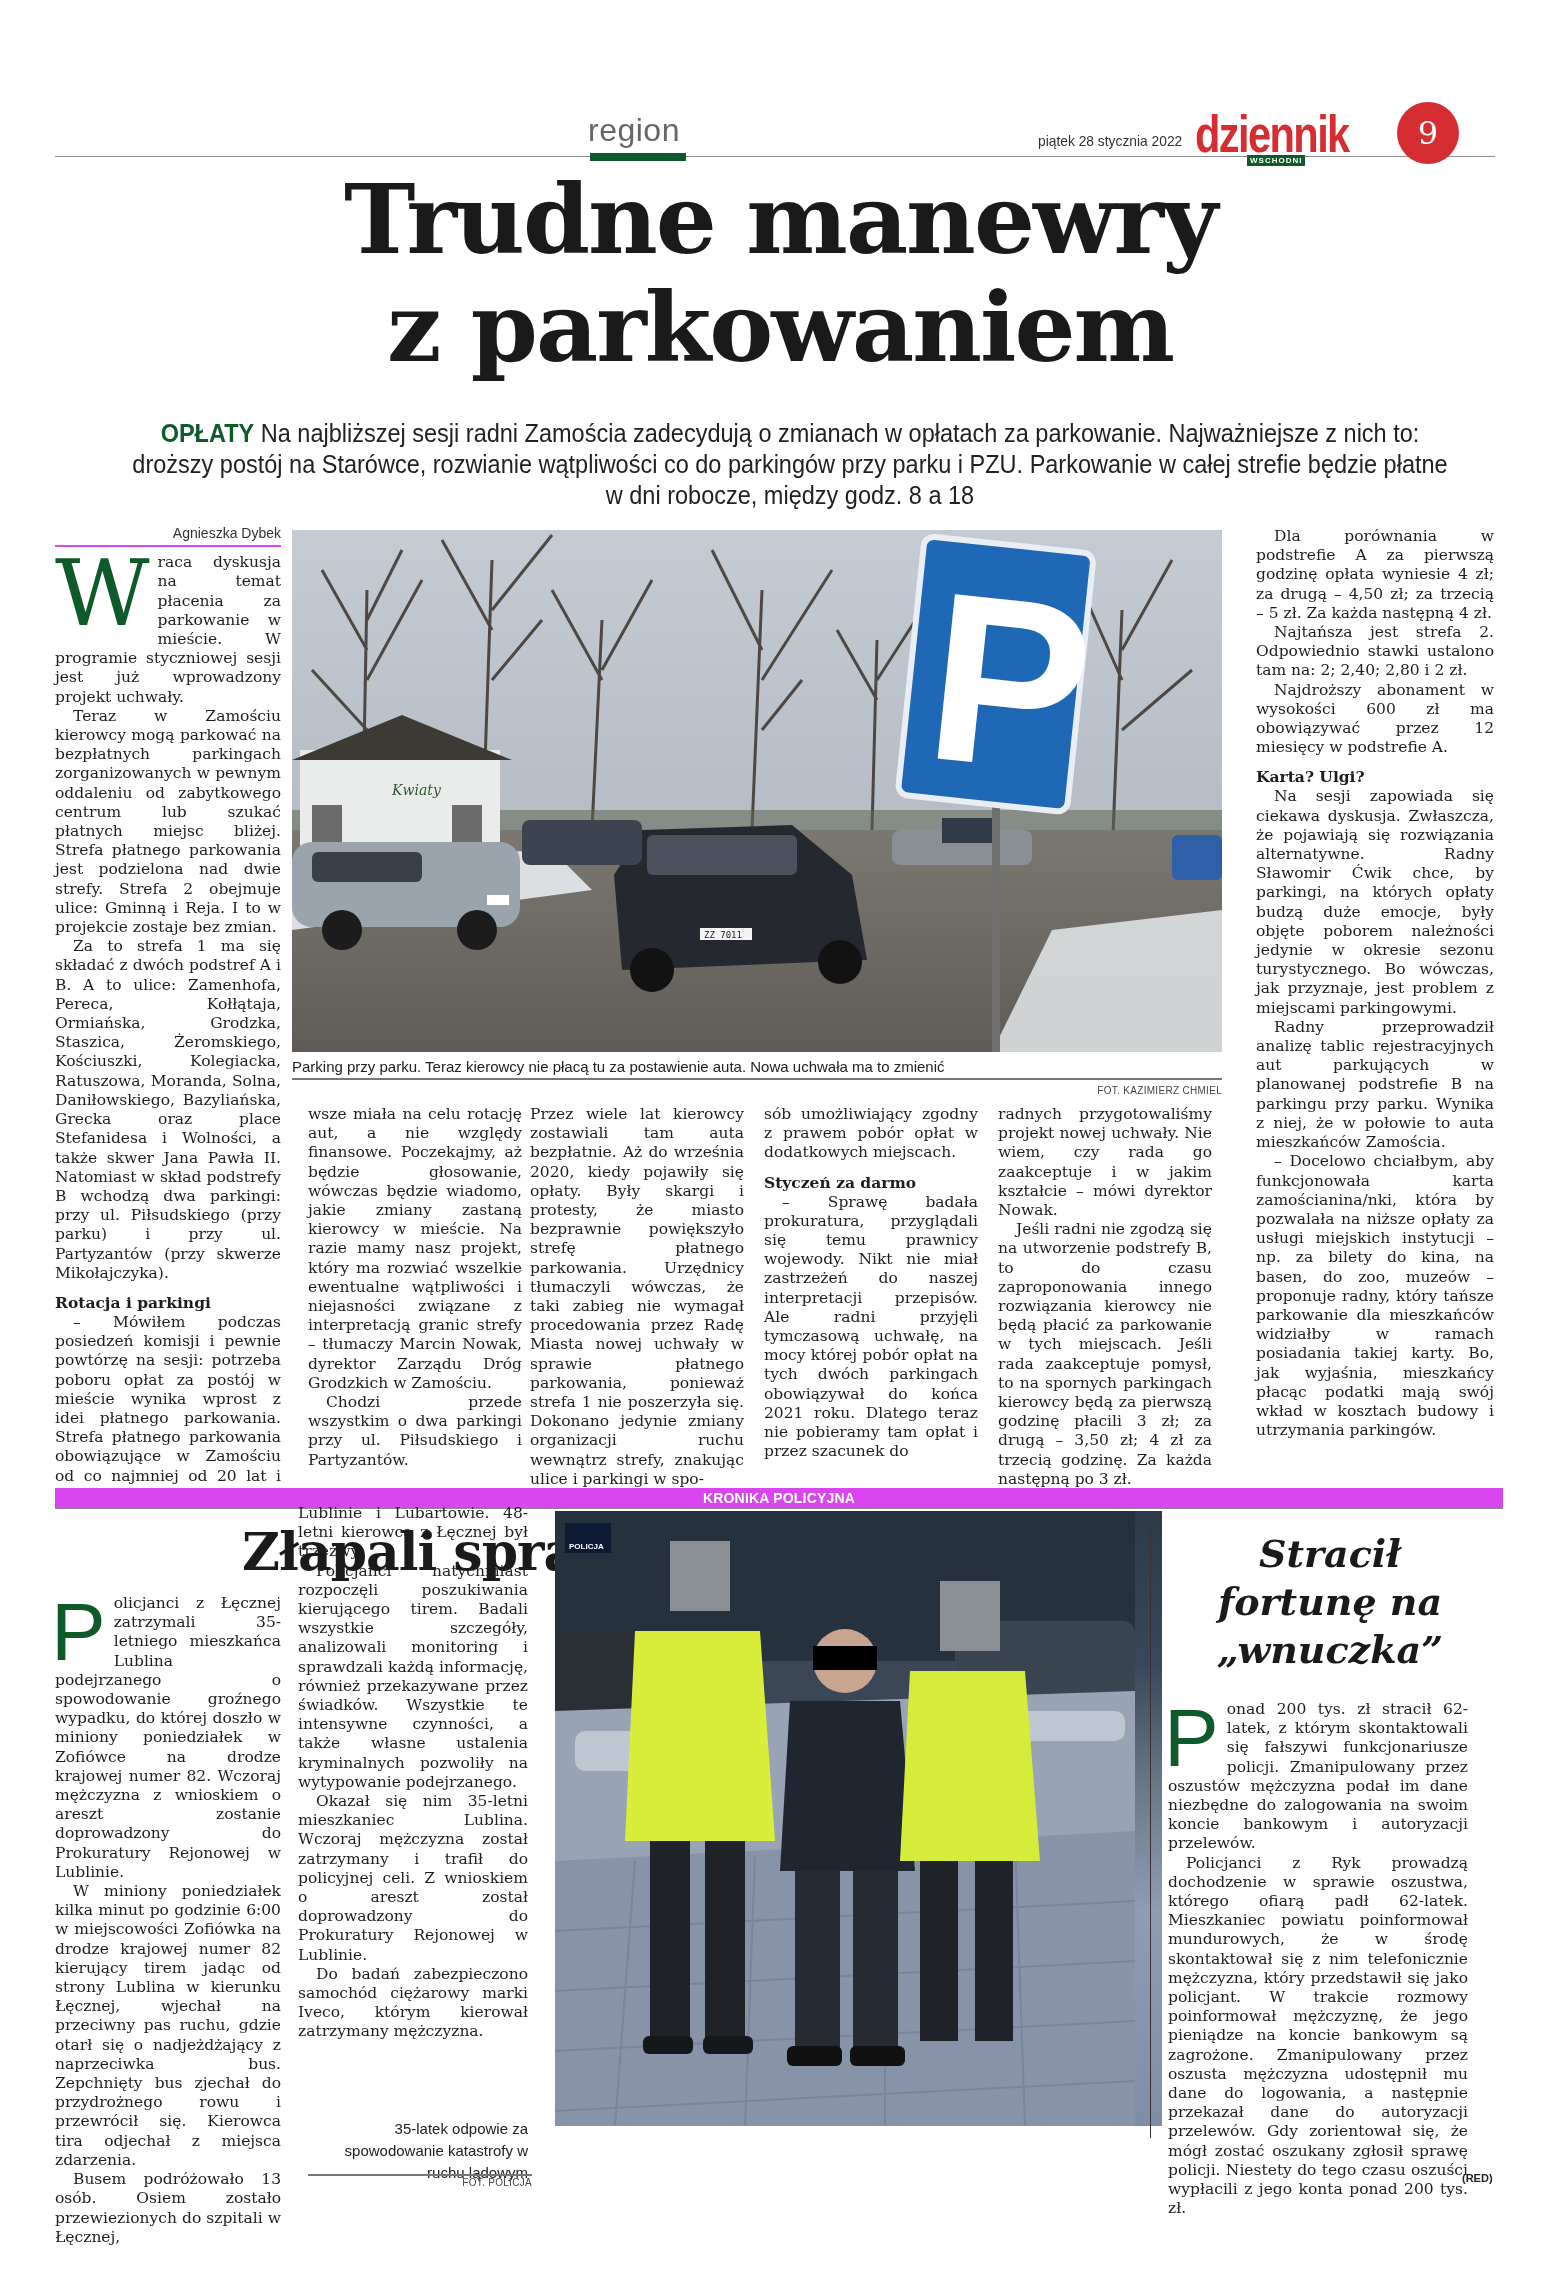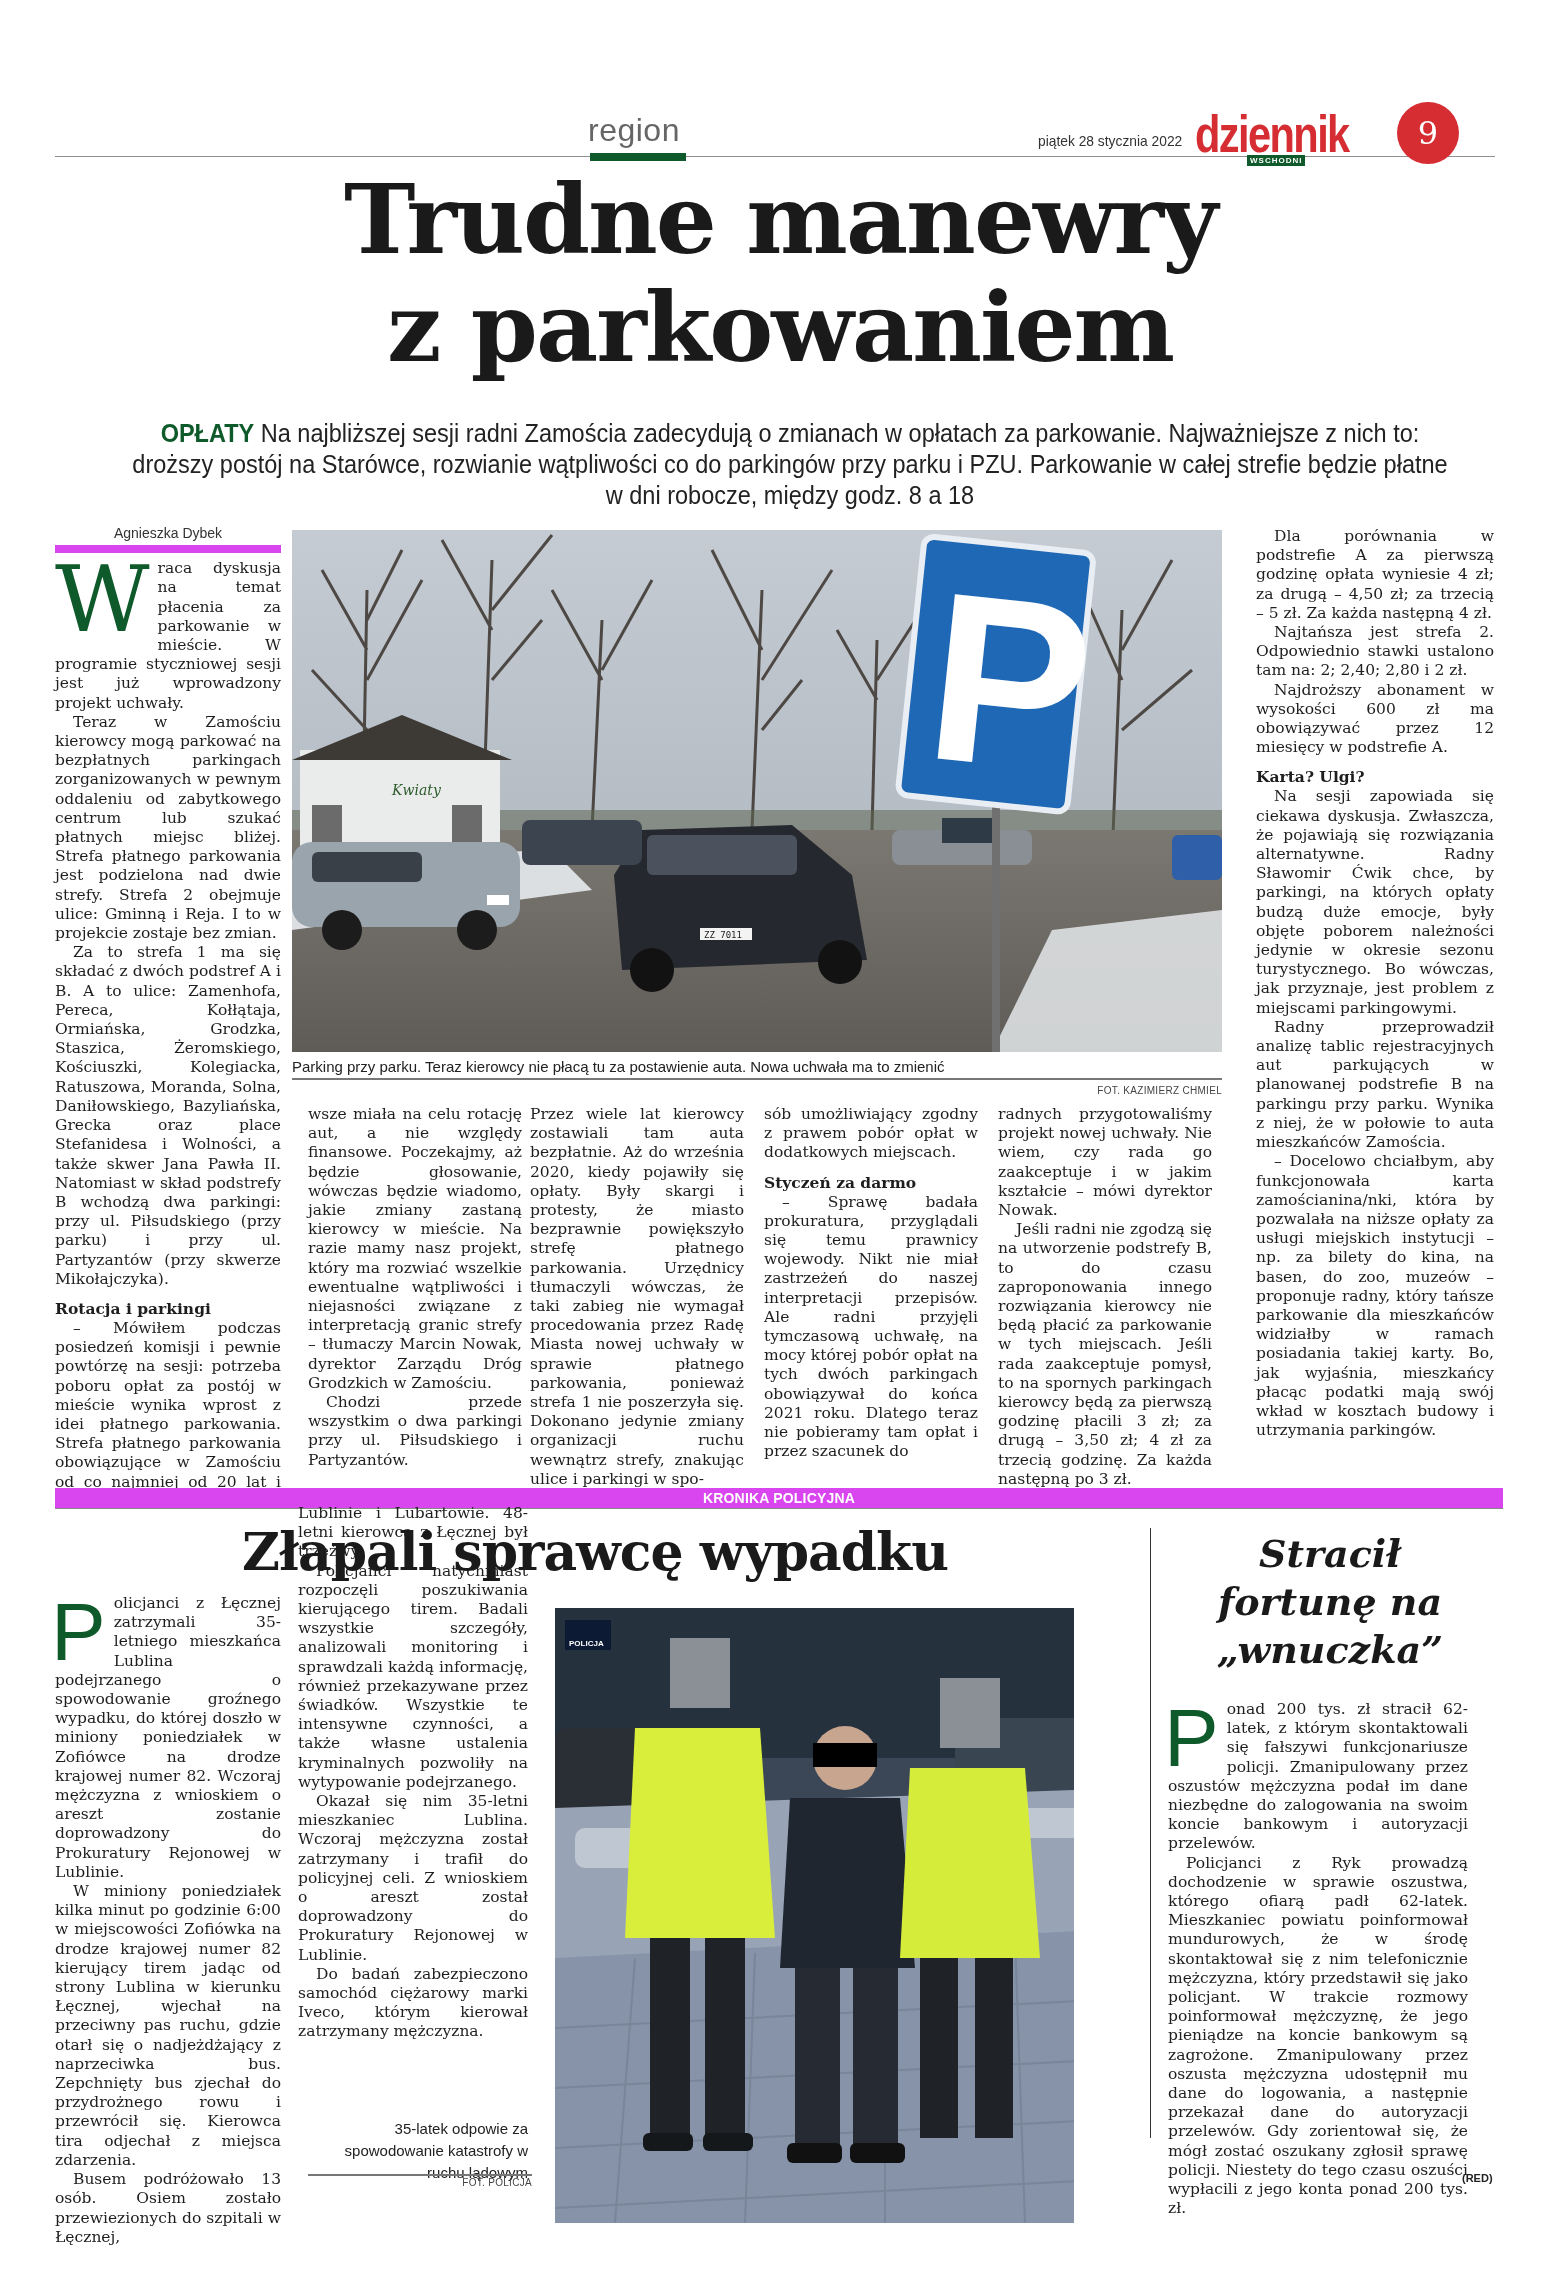--- a/index.html
+++ b/index.html
@@ -20,31 +20,31 @@
     
     .headline { left: 60px; top: 166px; width: 1440px; text-align: center; font-family: "DejaVu Serif", serif; font-weight: bold; font-size: 96px; line-height: 108px; color: #1a1a1a; letter-spacing: -2px; }
     .lead { left: 80px; top: 418px; width: 1420px; text-align: center; font-family: "Liberation Sans", sans-serif; font-size: 25px; line-height: 31px; color: #222; transform: scaleX(0.94); transform-origin: center; }
     .lead-kicker { color: #0f5a2a; font-weight: bold; }
 
     
     .col { font-family: "DejaVu Serif", serif; font-size: 15.5px; line-height: 19.2px; color: #1e1e1e; text-align: justify; hyphens: auto; }
     .col p { text-indent: 18px; }
     .col p.noind { text-indent: 0; }
     .col h4 { font-family: "DejaVu Serif", serif; font-size: 15.5px; font-weight: bold; margin-top: 10px; line-height: 20px; }
-    .byline { font-family: "Liberation Sans", sans-serif; font-size: 14px; color: #333; text-align: center; border-bottom: 8px solid #d946ef; padding-bottom: 2px; margin-bottom: 6px; }
+    .byline { font-family: "Liberation Sans", sans-serif; font-size: 14px; color: #333; text-align: right; border-bottom: 2px solid #d946ef; padding-bottom: 2px; margin-bottom: 6px; }
     .dropcap { float: left; font-family: "DejaVu Serif", serif; font-size: 92px; line-height: 78px; color: #0f5a2a; margin: 2px 8px 0 0; }
     .dropcap-p { float: left; font-family: "Liberation Sans", sans-serif; font-size: 82px; line-height: 72px; color: #0f5a2a; margin: 2px 8px 0 -4px; font-weight: normal; }
 
     
     .photo-parking { left: 292px; top: 530px; width: 930px; height: 522px; overflow: hidden; background: linear-gradient(180deg, #b9c0c8 0%, #9aa3ad 45%, #6c6a64 70%, #8a8782 100%); }
     .caption { font-family: "Liberation Sans", sans-serif; font-size: 15px; color: #222; }
     .caption-line { height: 2px; background: #777; }
     .credit { font-family: "Liberation Sans", sans-serif; font-size: 10px; color: #444; letter-spacing: 0.3px; }
 
-    .police-photo { left: 555px; top: 1608px; width: 519px; height: 615px; overflow: hidden; background: linear-gradient(180deg, #2c3a4a 0%, #39475a 25%, #6b7888 45%, #8e9db2 65%, #7f8ea6 100%); }
+    .police-photo { left: 555px; top: 1511px; width: 607px; height: 615px; overflow: hidden; background: linear-gradient(180deg, #2c3a4a 0%, #39475a 25%, #6b7888 45%, #8e9db2 65%, #7f8ea6 100%); }
 
     
     .band { left: 55px; top: 1488px; width: 1448px; height: 20px; background: #d946ef; color: #fff; text-align: center; font-family: "Liberation Sans", sans-serif; font-weight: bold; font-size: 14px; line-height: 20px; letter-spacing: 0.2px; }
     .band-rule { left: 55px; top: 1508px; width: 1448px; height: 1px; background: #888; }
 
     .h2 { font-family: "DejaVu Serif", serif; font-weight: bold; color: #1a1a1a; text-align: center; }
     .vrule { left: 1150px; top: 1528px; width: 1px; height: 610px; background: #333; }
     .red { font-family: "Liberation Sans", sans-serif; font-size: 11px; font-weight: bold; color: #222; }
   </style>
 </head>

